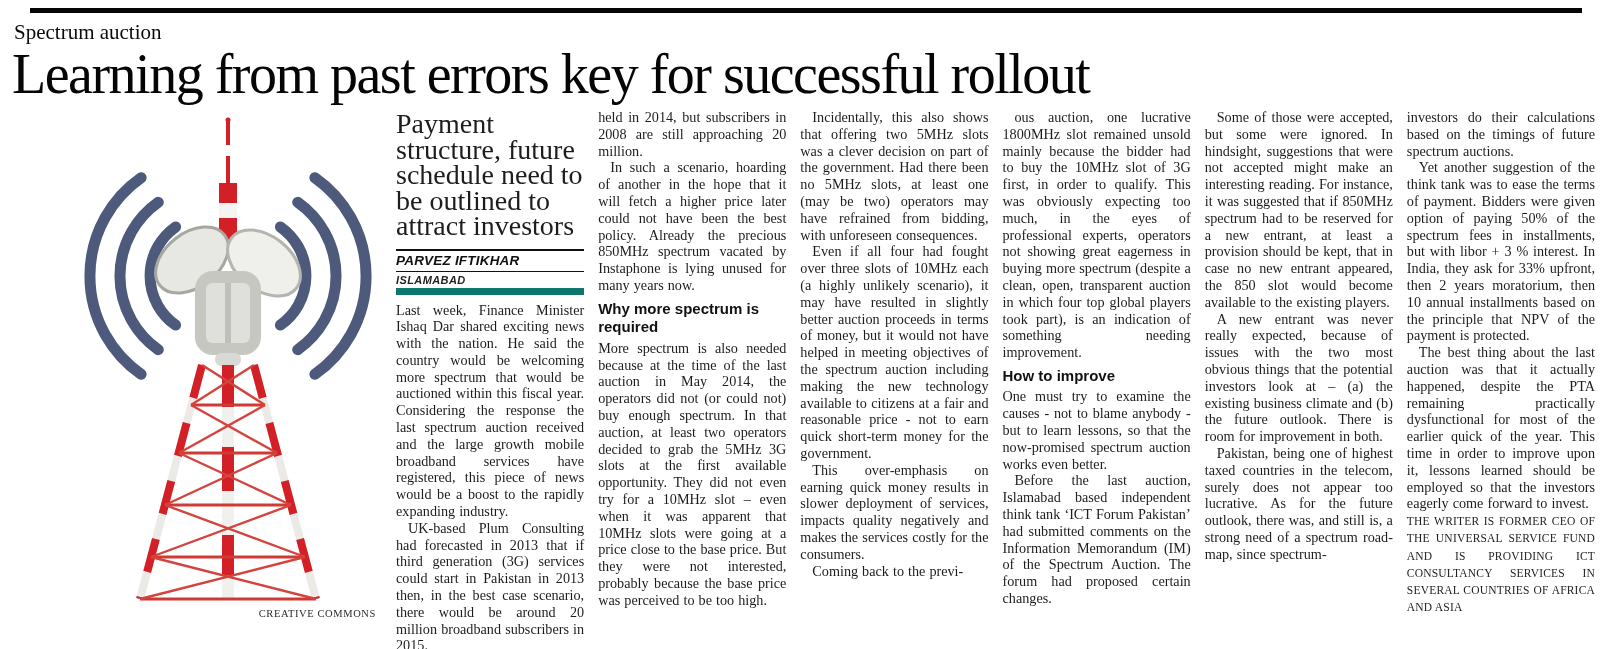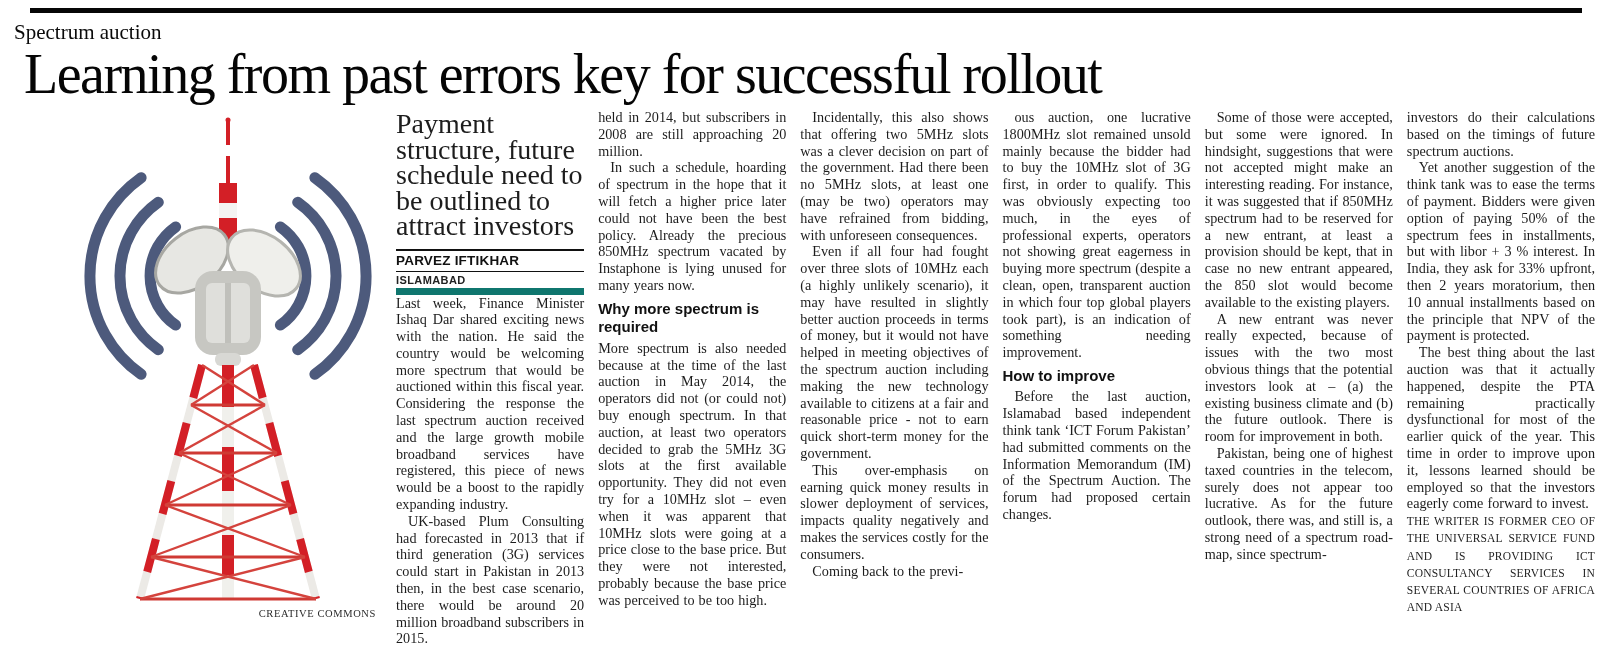--- a/index.html
+++ b/index.html
@@ -7,21 +7,21 @@
     position:relative;width:1608px;height:649px;background:#fff;
     overflow:hidden;box-sizing:border-box;color:#161616;
     font-family:"Liberation Serif","DejaVu Serif",serif;
   }
   .top-rule{height:5px;background:#060606;margin:8px 26px 0 30px;}
   .kicker{
     margin:7px 0 0 14px;font-size:21px;line-height:24px;color:#0a0a0a;
     font-family:"Liberation Serif",serif;
   }
   .headline{
-    margin:1px 0 6px 24px;font-size:56px;line-height:58px;font-weight:400;
+    margin:1px 0 6px 12px;font-size:56px;line-height:58px;font-weight:400;
     letter-spacing:-1.5px;color:#050505;font-family:"Liberation Serif","DejaVu Serif",serif;
     white-space:nowrap;
   }
   .content{
     display:flex;gap:14px;margin:0 13px 0 16px;height:540px;overflow:hidden;
   }
   .photo{
     position:relative;flex:0 0 358px;margin:4px;height:100%;text-align:center;
   }
   .photo svg{display:block;}
@@ -35,21 +35,21 @@
     color:#1c1c1c;word-spacing:.5px;
   }
   .body-p.indent{text-indent:12px;}
   .subhead{
     margin:6px 0 3px 0;font-family:"Liberation Sans","DejaVu Sans",sans-serif;
     font-weight:700;font-size:15px;line-height:18.5px;color:#111;
   }
   .standfirst{
     margin:2px 0 10px 0;font-size:28px;line-height:25.5px;color:#1d1d1d;
   }
-  .byline-block{}
+  .byline-block{margin-bottom:7px;font-style:italic;}
   .byline{
     border-top:2px solid #111;border-bottom:1px solid #111;
     font-family:"Liberation Sans","DejaVu Sans",sans-serif;font-weight:700;
     font-size:13.5px;line-height:20px;letter-spacing:.2px;color:#111;
   }
   .dateline{
     border-bottom:7px solid #0f766e;
     font-family:"Liberation Sans","DejaVu Sans",sans-serif;font-weight:700;
     font-size:11px;line-height:16px;letter-spacing:.4px;color:#222;
   }
@@ -144,35 +144,36 @@
         <div class="byline">PARVEZ IFTIKHAR</div>
         <div class="dateline">ISLAMABAD</div>
       </div>
       <p class="body-p">Last week, Finance Minister Ishaq Dar shared exciting news with the nation. He said the country would be welcoming more spectrum that would be auctioned within this fiscal year. Considering the response the last spectrum auction received and the large growth mobile broadband services have registered, this piece of news would be a boost to the rapidly expanding industry.</p>
       <p class="body-p indent">UK-based Plum Consulting had forecasted in 2013 that if third generation (3G) services could start in Pakistan in 2013 then, in the best case scenario, there would be around 20 million broadband subscribers in 2015.</p>
       <p class="body-p indent">However, the auction was</p>
     </div>
 
     <div class="col">
       <p class="body-p">held in 2014, but subscribers in 2008 are still approaching 20 million.</p>
-      <p class="body-p indent">In such a schedule, hoarding of spectrum in the hope that it will fetch a higher price later could not have been the best policy. Already the precious 850MHz spectrum vacated by Instaphone is lying unused for many years now.</p>
+      <p class="body-p indent">In such a scenario, hoarding of another in the hope that it will fetch a higher price later could not have been the best policy. Already the precious 850MHz spectrum vacated by Instaphone is lying unused for many years now.</p>
       <h3 class="subhead">Why more spectrum is required</h3>
       <p class="body-p">More spectrum is also needed because at the time of the last auction in May 2014, the operators did not (or could not) buy enough spectrum. In that auction, at least two operators decided to grab the 5MHz 3G slots at the first available opportunity. They did not even try for a 10MHz slot – even when it was apparent that 10MHz slots were going at a price close to the base price. But they were not interested, probably because the base price was perceived to be too high.</p>
     </div>
 
     <div class="col">
       <p class="body-p indent">Incidentally, this also shows that offering two 5MHz slots was a clever decision on part of the government. Had there been no 5MHz slots, at least one (may be two) operators may have refrained from bidding, with unforeseen consequences.</p>
       <p class="body-p indent">Even if all four had fought over three slots of 10MHz each (a highly unlikely scenario), it may have resulted in slightly better auction proceeds in terms of money, but it would not have helped in meeting objectives of the spectrum auction including making the new technology available to citizens at a fair and reasonable price - not to earn quick short-term money for the government.</p>
       <p class="body-p indent">This over-emphasis on earning quick money results in slower deployment of services, impacts quality negatively and makes the services costly for the consumers.</p>
       <p class="body-p indent">Coming back to the previ-</p>
     </div>
 
     <div class="col">
       <p class="body-p indent">ous auction, one lucrative 1800MHz slot remained unsold mainly because the bidder had to buy the 10MHz slot of 3G first, in order to qualify. This was obviously expecting too much, in the eyes of professional experts, operators not showing great eagerness in buying more spectrum (despite a clean, open, transparent auction in which four top global players took part), is an indication of something needing improvement.</p>
       <h3 class="subhead">How to improve</h3>
+      <p class="body-p">One must try to examine the causes - not to blame anybody - but to learn lessons, so that the now-promised spectrum auction works even better.</p>
       <p class="body-p indent">Before the last auction, Islamabad based independent think tank ‘ICT Forum Pakistan’ had submitted comments on the Information Memorandum (IM) of the Spectrum Auction. The forum had proposed certain changes.</p>
     </div>
 
     <div class="col">
       <p class="body-p indent">Some of those were accepted, but some were ignored. In hindsight, suggestions that were not accepted might make an interesting reading. For instance, it was suggested that if 850MHz spectrum had to be reserved for a new entrant, at least a provision should be kept, that in case no new entrant appeared, the 850 slot would become available to the existing players.</p>
       <p class="body-p indent">A new entrant was never really expected, because of issues with the two most obvious things that the potential investors look at – (a) the existing business climate and (b) the future outlook. There is room for improvement in both.</p>
       <p class="body-p indent">Pakistan, being one of highest taxed countries in the telecom, surely does not appear too lucrative. As for the future outlook, there was, and still is, a strong need of a spectrum road-map, since spectrum-</p>
     </div>
 
     <div class="col">

